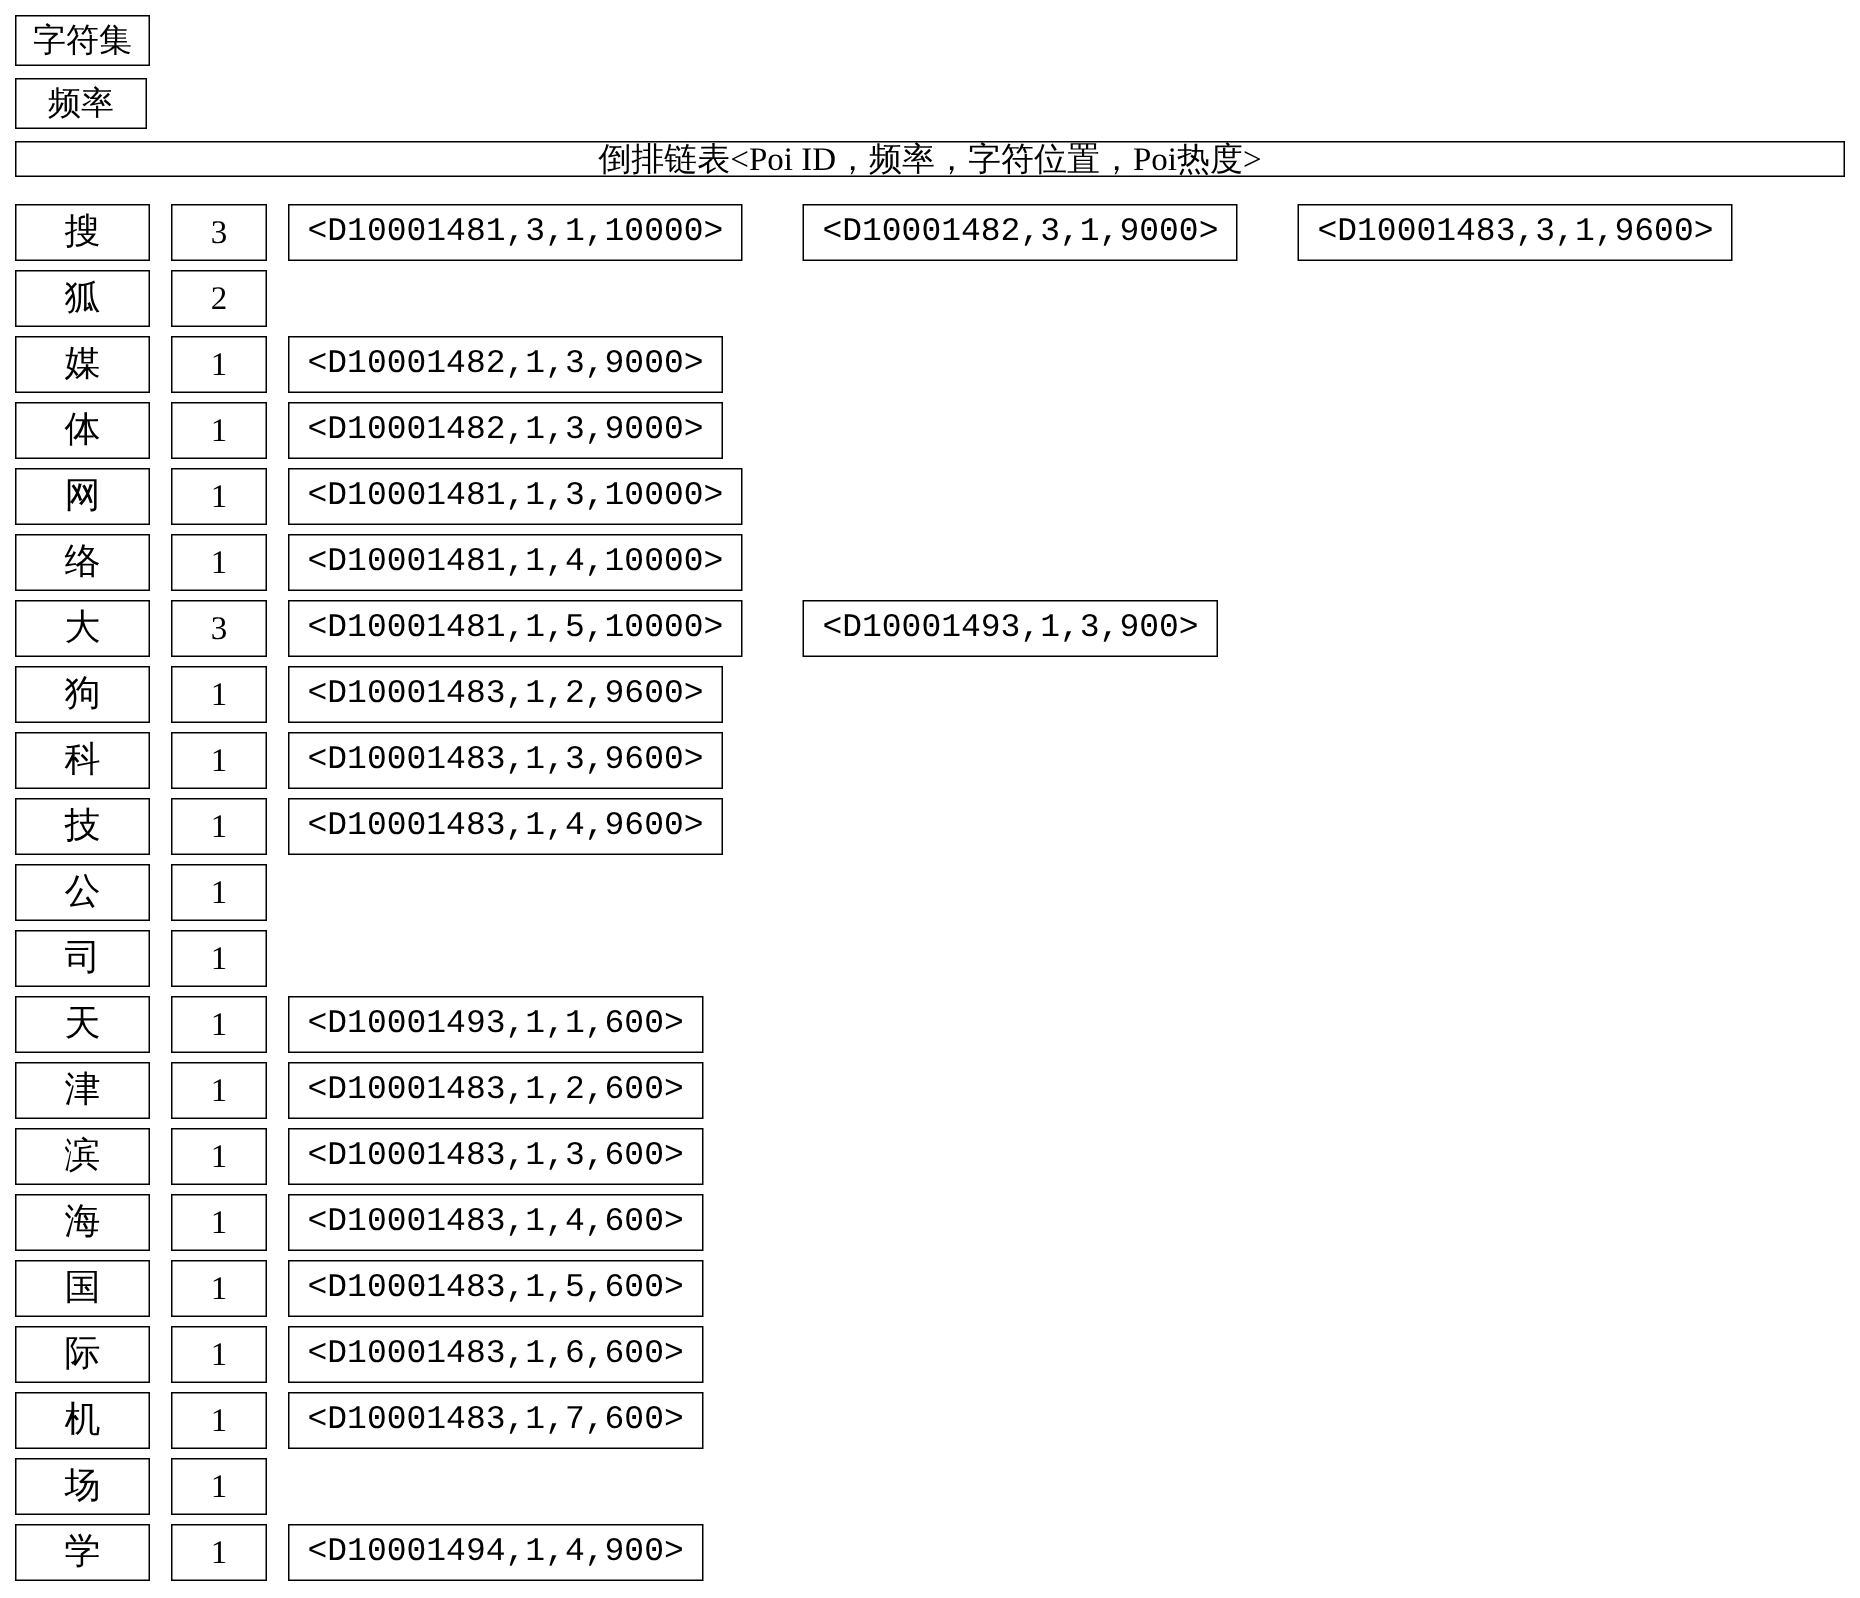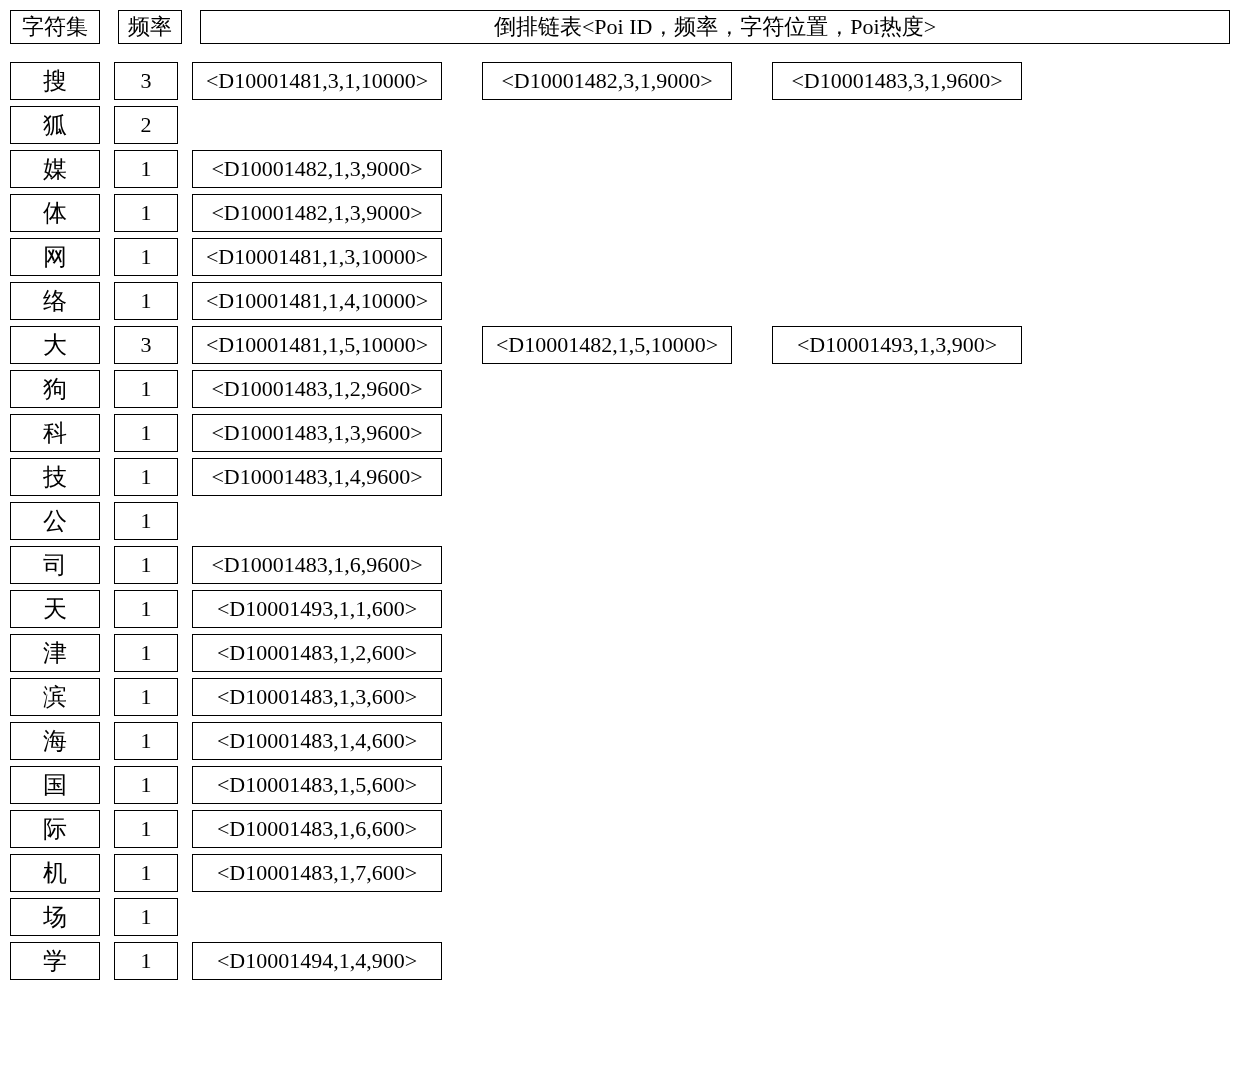--- a/index.html
+++ b/index.html
@@ -7,39 +7,40 @@
     padding: 10px;
     font-family: "SimSun", "宋体", serif;
     background: #fff;
     color: #000;
   }
   .container {
     width: 1220px;
   }
   .header-row {
     display: flex;
-    gap: 18px;
+    gap: 8px;
     margin-bottom: 18px;
+    flex-direction: column;
   }
   .cell {
     border: 1px solid #000;
     background: #fff;
     display: flex;
     align-items: center;
     justify-content: center;
     box-sizing: border-box;
     font-size: 22px;
     line-height: 1;
   }
   .hdr-charset {
     width: 90px;
     height: 34px;
   }
   .hdr-freq {
-    width: 64px;
+    width: 88px;
     height: 34px;
   }
   .hdr-list {
     flex: 1;
     height: 34px;
   }
   .body {
   }
   .row {
     display: flex;
@@ -58,21 +59,21 @@
     font-size: 22px;
     font-family: "Times New Roman", serif;
   }
   .tuples {
     display: flex;
     gap: 40px;
   }
   .c-tuple {
     height: 38px;
     padding: 0 12px;
-    font-family: Liberation Serif, serif;
+    font-family: Liberation Mono, monospace;
     font-size: 22px;
     white-space: nowrap;
     min-width: 250px;
   }
 </style>
 </head>
 <body>
 
 <div class="container">
   <div class="header-row">
@@ -120,21 +121,20 @@
         <div class="cell c-freq">1</div>
         <div class="tuples">
           <div class="cell c-tuple">&lt;D10001481,1,4,10000&gt;</div>
         </div>
       </div>
       <div class="row">
         <div class="cell c-charset">大</div>
         <div class="cell c-freq">3</div>
         <div class="tuples">
           <div class="cell c-tuple">&lt;D10001481,1,5,10000&gt;</div>
-          <div class="cell c-tuple">&lt;D10001482,1,5,10000&gt;</div>
           <div class="cell c-tuple">&lt;D10001493,1,3,900&gt;</div>
         </div>
       </div>
       <div class="row">
         <div class="cell c-charset">狗</div>
         <div class="cell c-freq">1</div>
         <div class="tuples">
           <div class="cell c-tuple">&lt;D10001483,1,2,9600&gt;</div>
         </div>
       </div>
@@ -152,23 +152,20 @@
           <div class="cell c-tuple">&lt;D10001483,1,4,9600&gt;</div>
         </div>
       </div>
       <div class="row">
         <div class="cell c-charset">公</div>
         <div class="cell c-freq">1</div>
       </div>
       <div class="row">
         <div class="cell c-charset">司</div>
         <div class="cell c-freq">1</div>
-        <div class="tuples">
-          <div class="cell c-tuple">&lt;D10001483,1,6,9600&gt;</div>
-        </div>
       </div>
       <div class="row">
         <div class="cell c-charset">天</div>
         <div class="cell c-freq">1</div>
         <div class="tuples">
           <div class="cell c-tuple">&lt;D10001493,1,1,600&gt;</div>
         </div>
       </div>
       <div class="row">
         <div class="cell c-charset">津</div>

